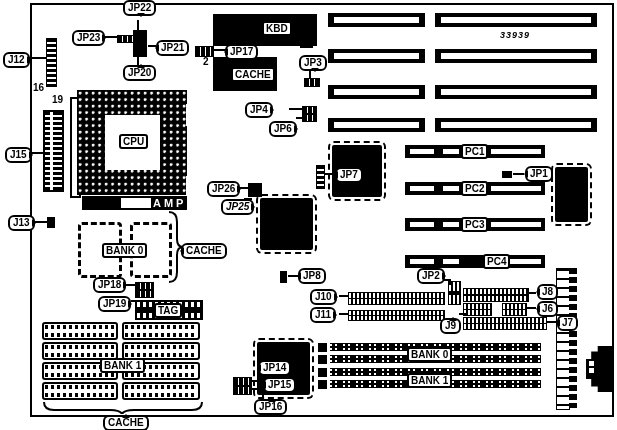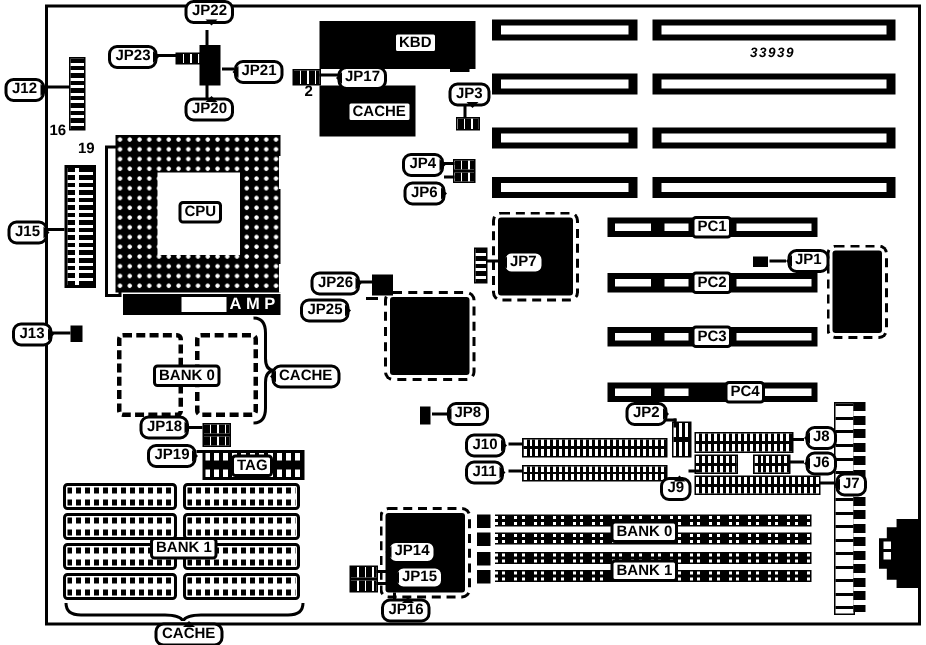--- a/index.html
+++ b/index.html
@@ -242,24 +242,24 @@
 
   <div class="co pr" style="left:3px;top:52px;">J12</div>
   <div class="co pr" style="left:5px;top:147px;">J15</div>
   <div class="co pr" style="left:8px;top:215px;">J13</div>
   <div class="co pd" style="left:123px;top:0;">JP22</div>
   <div class="co pr" style="left:72px;top:30px;">JP23</div>
   <div class="co pl" style="left:156px;top:40px;">JP21</div>
   <div class="co pu" style="left:123px;top:65px;">JP20</div>
   <div class="co pl" style="left:225px;top:44px;">JP17</div>
   <div class="co pd" style="left:299px;top:55px;">JP3</div>
-  <div class="co pr" style="left:268px;top:102px;">JP4</div>
+  <div class="co pr" style="left:245px;top:102px;">JP4</div>
   <div class="co pr" style="left:269px;top:121px;">JP6</div>
   <div class="co pr" style="left:207px;top:181px;">JP26</div>
-  <div class="co pr" style="left:200px;top:199px;">JP25</div>
+  <div class="co pr" style="left:221px;top:199px;font-style:italic;">JP25</div>
   <div class="co pl" style="left:335px;top:167px;">JP7</div>
   <div class="co pl" style="left:525px;top:166px;">JP1</div>
   <div class="co pl" style="left:181px;top:243px;">CACHE</div>
   <div class="co pr" style="left:93px;top:277px;">JP18</div>
   <div class="co pr" style="left:98px;top:296px;">JP19</div>
   <div class="co pl" style="left:298px;top:268px;">JP8</div>
   <div class="co pr" style="left:310px;top:289px;">J10</div>
   <div class="co pr" style="left:310px;top:307px;">J11</div>
   <div class="co pr" style="left:417px;top:268px;">JP2</div>
   <div class="co pu" style="left:440px;top:318px;">J9</div>

